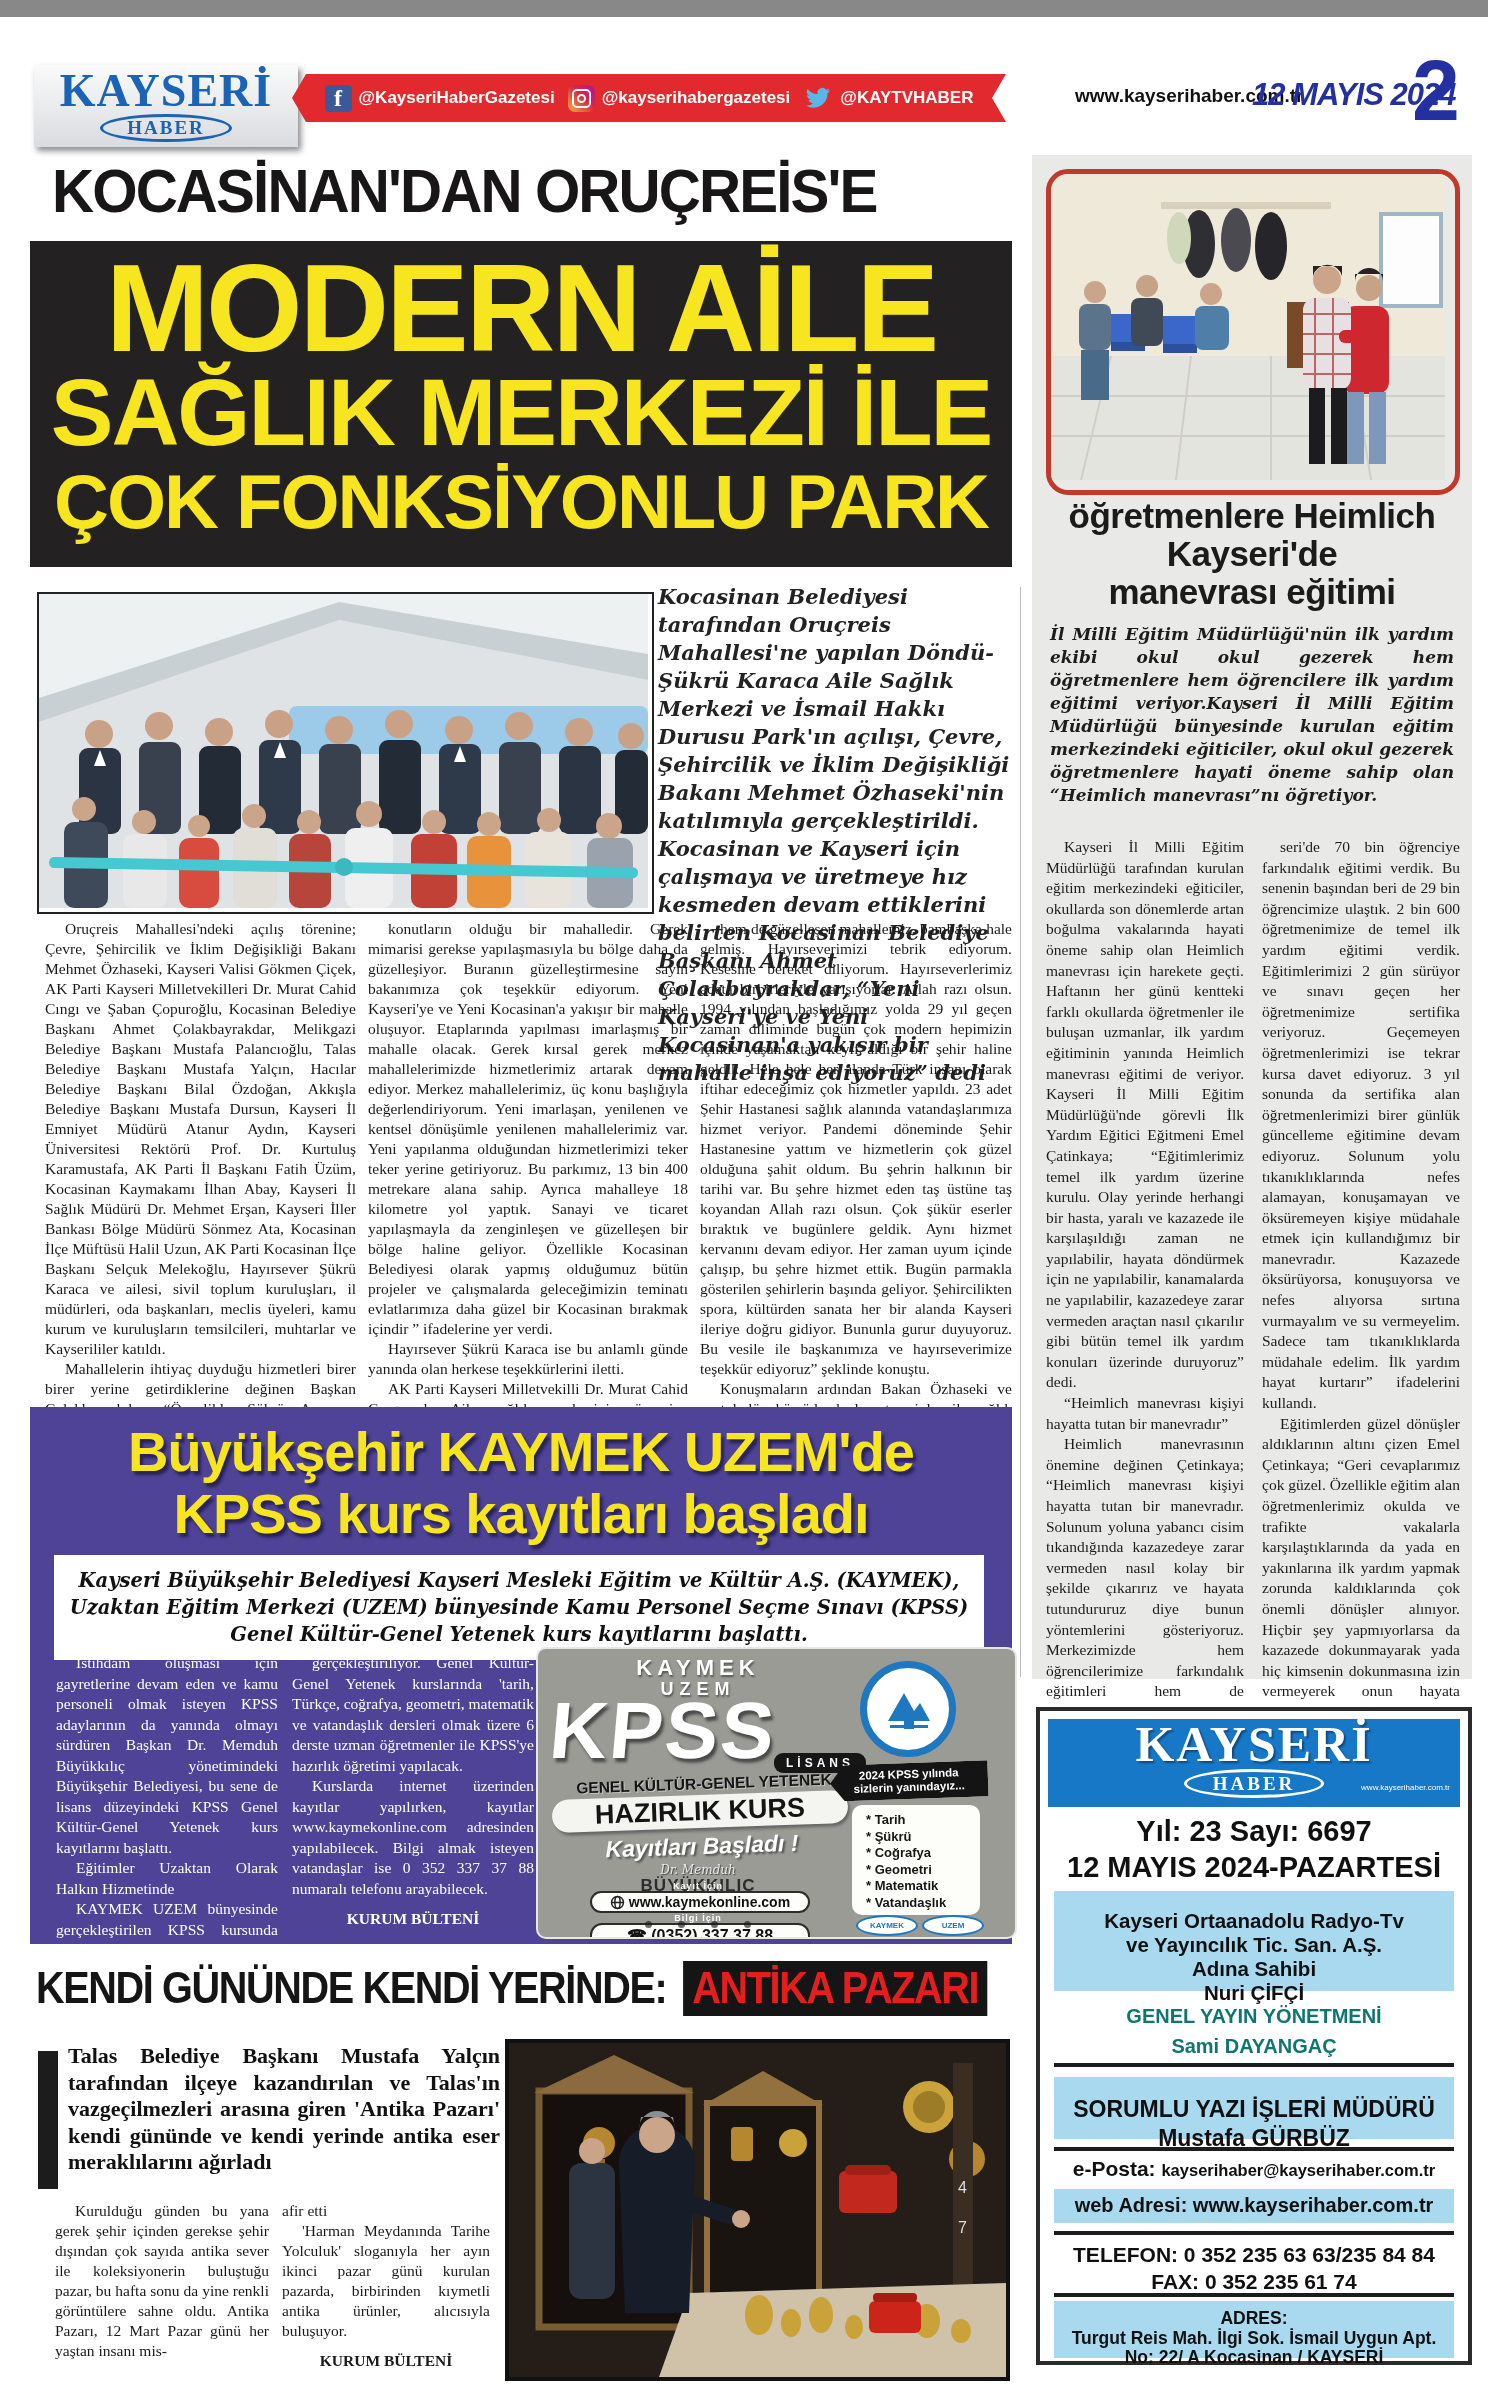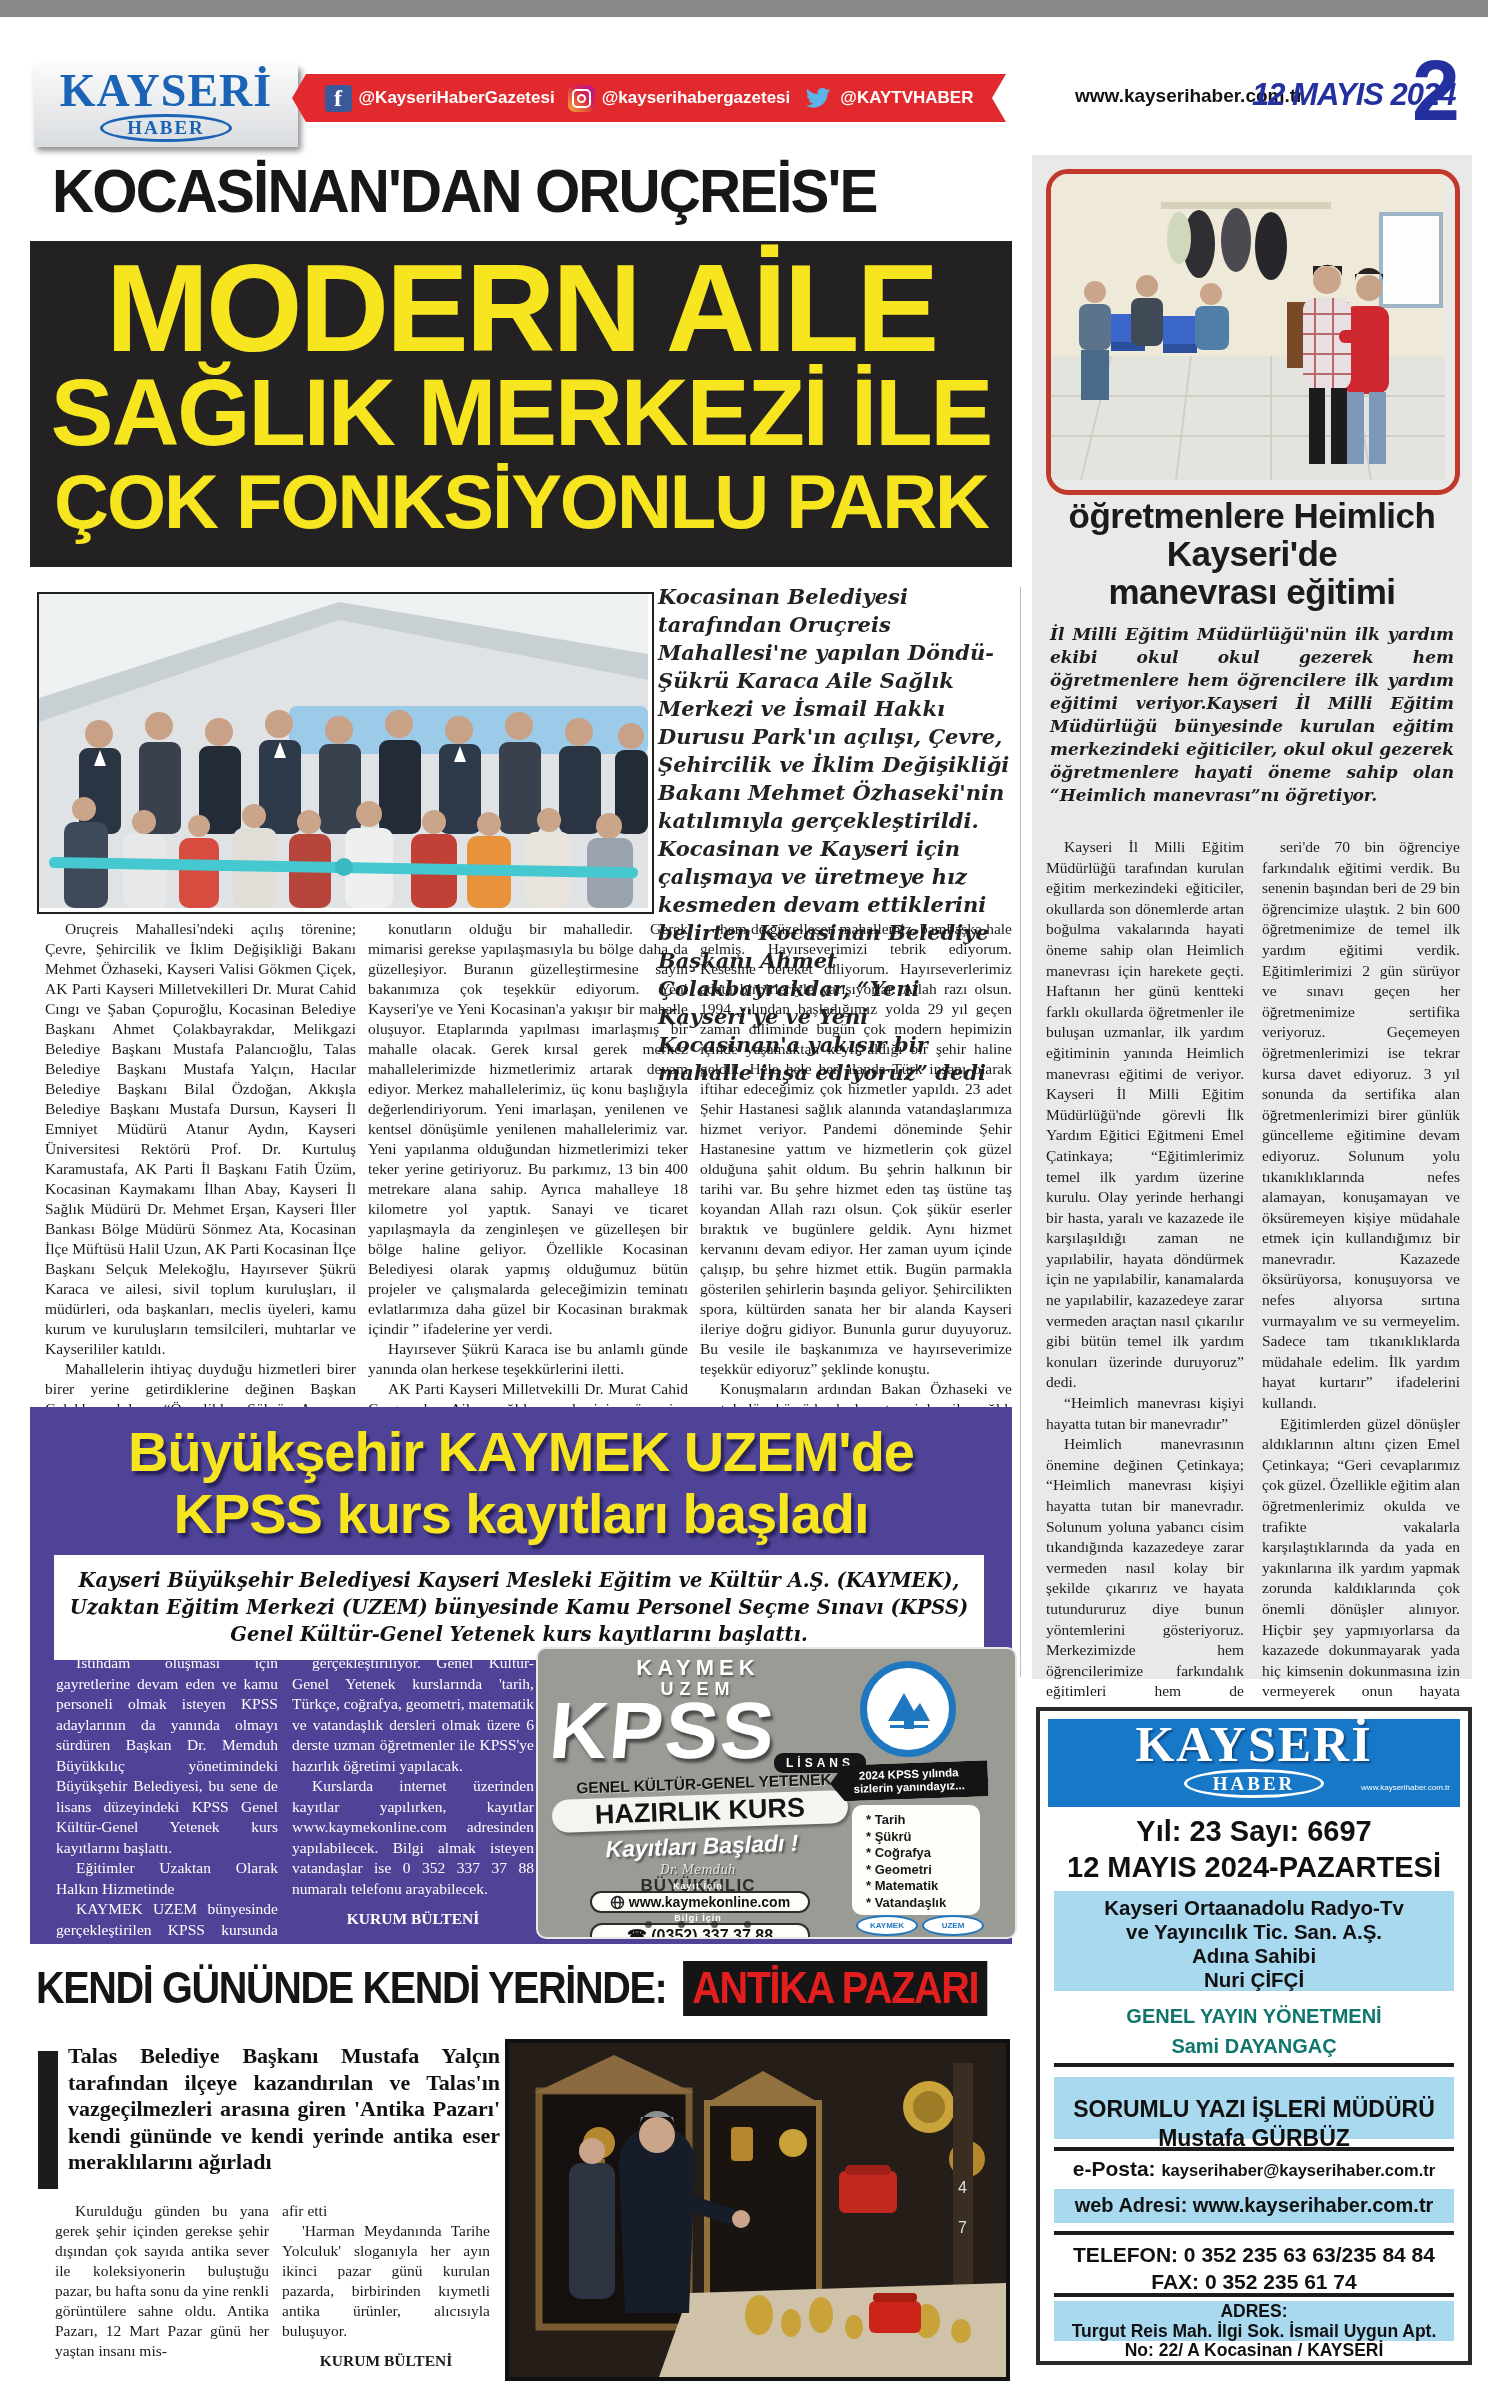--- a/index.html
+++ b/index.html
@@ -118,29 +118,29 @@
   .imprint *{position:absolute;box-sizing:border-box;}
   .imp-banner{left:8px;top:8px;width:412px;height:88px;background:#1878c8;text-align:center;}
   .imp-title{position:static!important;font-family:"Liberation Serif",serif;font-weight:bold;color:#fff;
              font-size:50px;line-height:50px;letter-spacing:2px;text-shadow:2px 2px 2px #0d4a80;}
   .imp-haber{position:static!important;display:inline-block;border:3px solid #fff;border-radius:50%;padding:0 26px;
              color:#fff;font-family:"Liberation Serif",serif;font-weight:bold;font-size:19px;line-height:23px;letter-spacing:3px;}
   .imp-url-sm{right:10px;top:64px;color:#fff;font-size:8px;}
   .imp-yil{left:0;top:104px;width:100%;text-align:center;font-weight:bold;font-size:29px;color:#101010;}
   .imp-date{left:0;top:140px;width:100%;text-align:center;font-weight:bold;font-size:29px;color:#101010;}
   .blue-box{left:14px;width:400px;background:#a9d9ef;text-align:center;font-weight:bold;color:#101010;}
-  .bb-owner{top:180px;height:100px;font-size:20.5px;line-height:24px;padding-top:5px;}
+  .bb-owner{top:180px;height:100px;font-size:20.5px;line-height:24px;padding-top:18px;}
   .imp-genel{left:0;top:290px;width:100%;text-align:center;font-weight:bold;font-size:20px;line-height:30px;color:#0f766e;}
   .imp-hr{left:14px;width:400px;height:4px;background:#1c1c1c;}
   .bb-resp{top:366px;height:62px;font-size:23px;line-height:29px;padding-top:18px;}
   .imp-eposta{left:0;top:446px;width:100%;text-align:center;font-weight:bold;color:#101010;font-size:21px;}
   .imp-eposta small{font-size:16.5px;font-weight:bold;}
   .bb-web{top:478px;height:34px;font-size:20px;line-height:32px;}
   .imp-tel{left:0;top:530px;width:100%;text-align:center;font-weight:bold;font-size:21px;line-height:27px;color:#101010;}
-  .bb-adres{top:590px;height:40px;font-size:17.5px;line-height:19.5px;padding-top:1px;}
+  .bb-adres{top:590px;height:57px;font-size:17.5px;line-height:19.5px;padding-top:8px;}
 </style>
 </head>
 <body>
 
 <div id="page">
 
   <div class="abs logo-box">
     <div class="logo-title">KAYSERİ</div>
     <div class="logo-sub"><span>HABER</span></div>
   </div>

